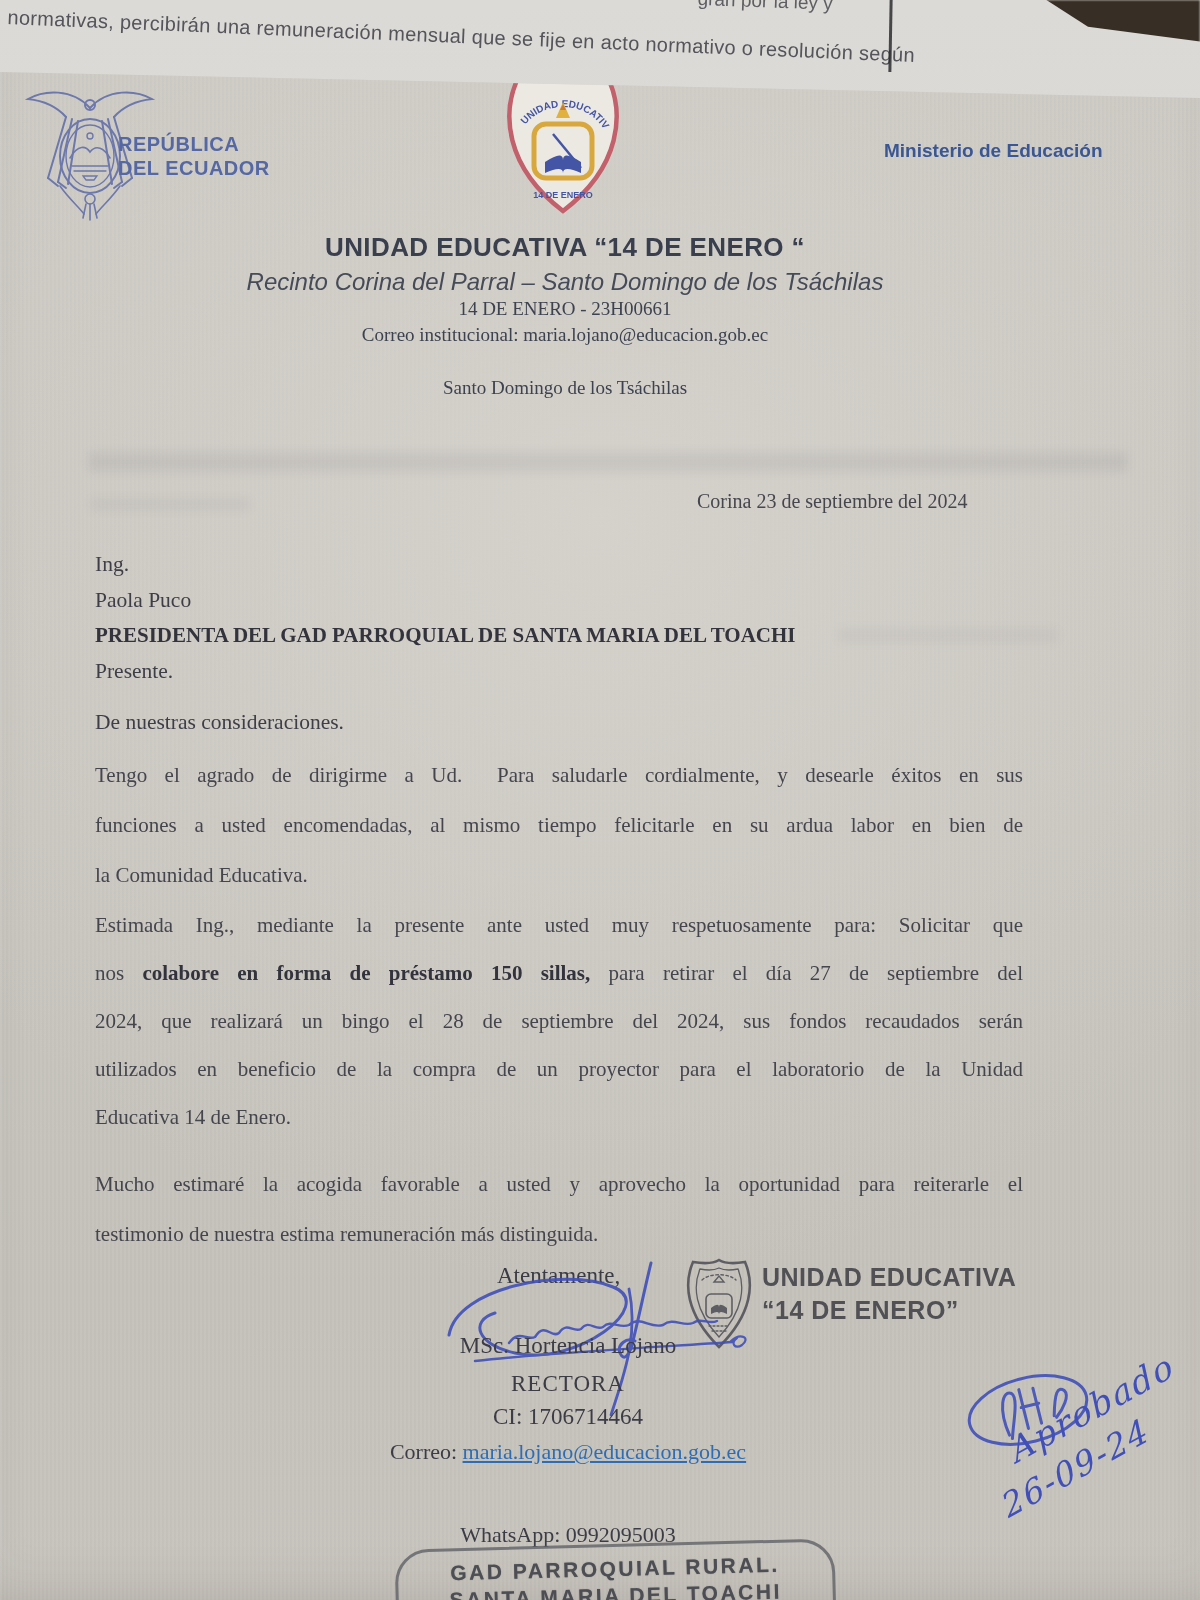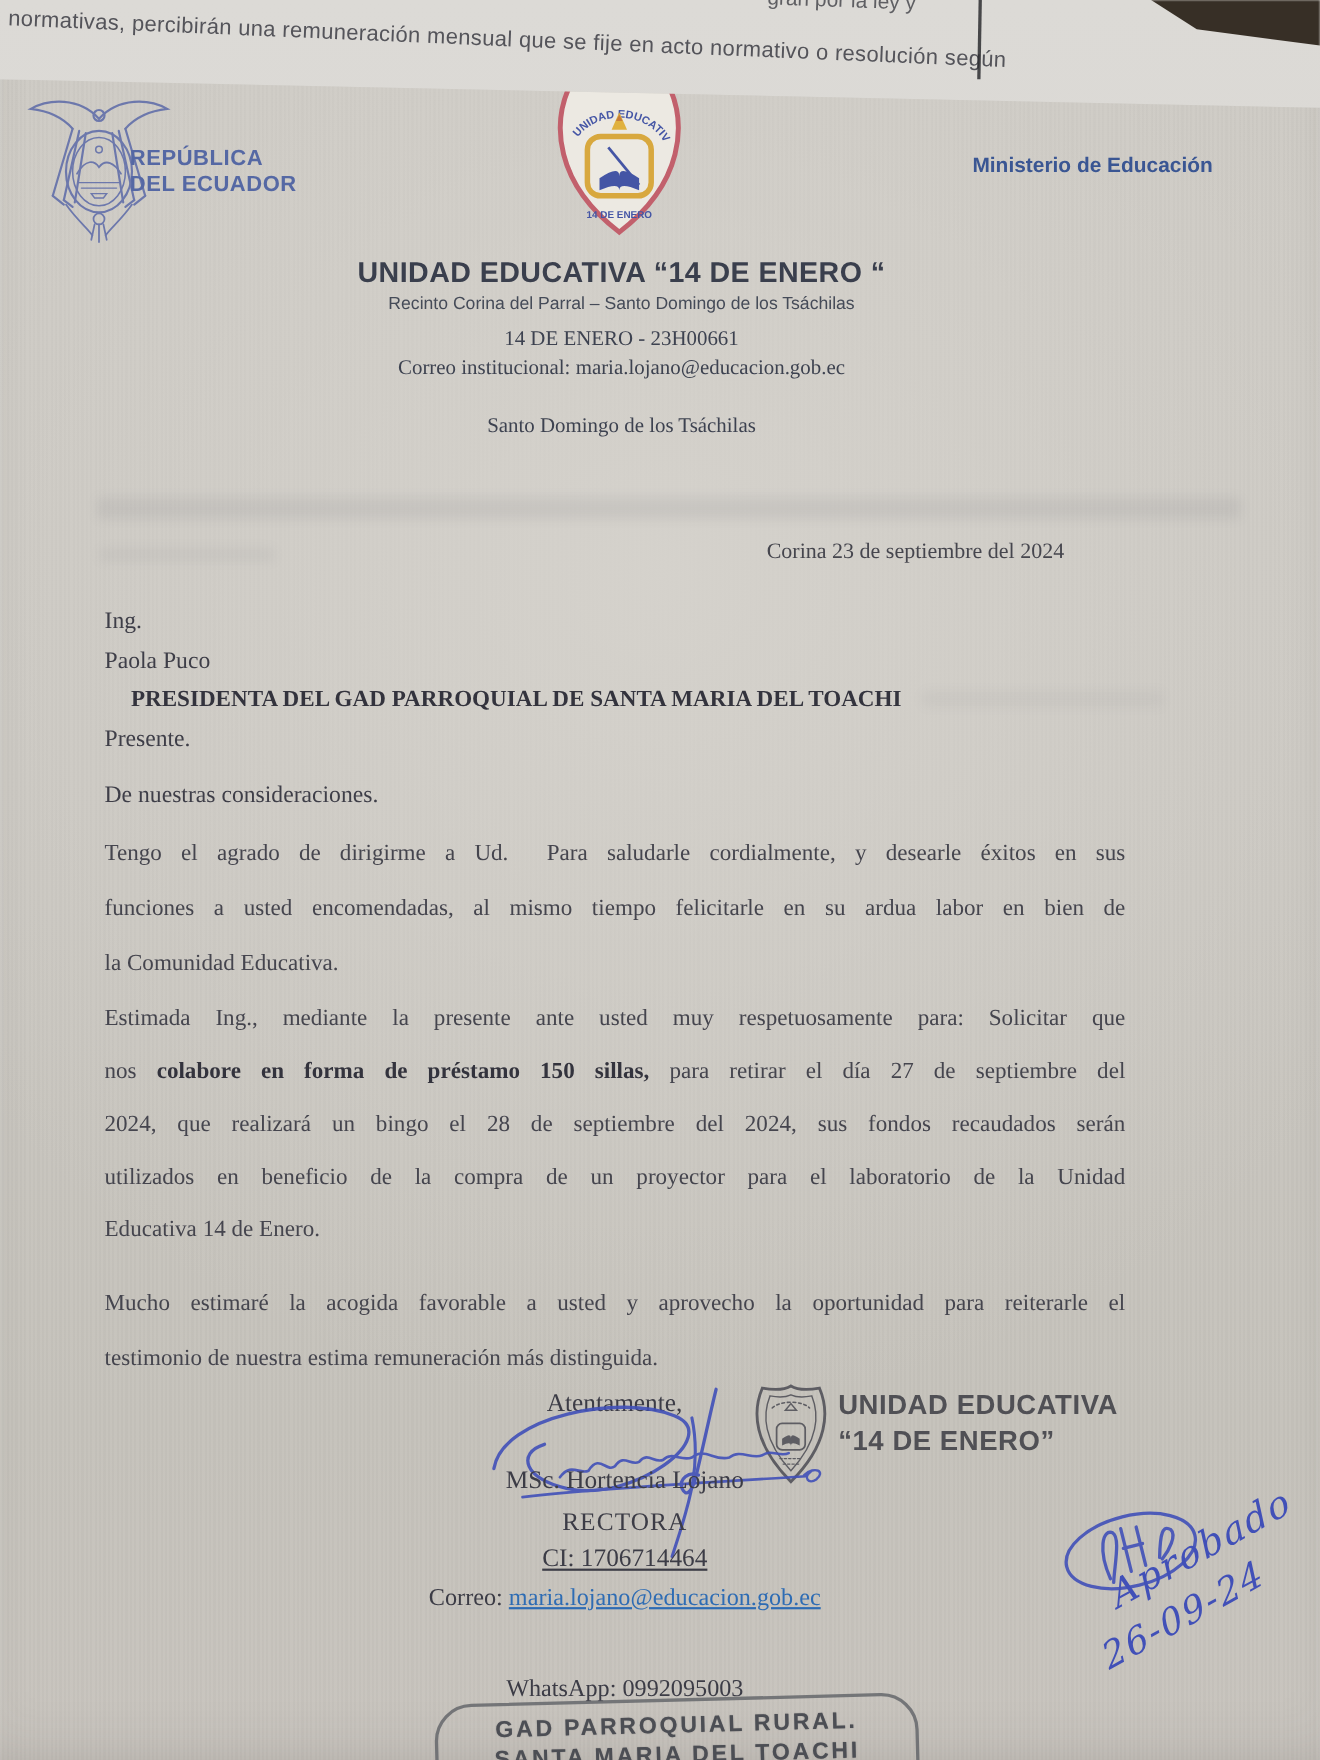--- a/index.html
+++ b/index.html
@@ -25,42 +25,42 @@
            linear-gradient(180deg,#cdcac4 0%,#cac7c1 42%,#c5c2bb 80%,#c8c4be 100%);
          box-shadow:inset 0 8px 10px -6px rgba(255,255,255,.75), inset 0 -30px 60px -40px rgba(70,65,58,.25);}
   .ghost{background:#666670;filter:blur(5px);border-radius:4px;}
 
   
   .republic{left:118px;top:72px;font-weight:bold;font-size:20px;line-height:24px;color:#5568a4;letter-spacing:.5px;}
   .ministry{left:884px;top:80px;font-weight:bold;font-size:19px;color:#3a5693;}
   .center-col{left:0;width:1130px;text-align:center;}
   .center-col2{left:0;width:1136px;text-align:center;color:#3c3c46;}
   .school-title{top:172px;font-weight:bold;font-size:26px;color:#3a3f4d;letter-spacing:.4px;font-family:"Liberation Sans",sans-serif;}
-  .school-l1{top:208px;font-size:16px;color:#454b58;font-family:"Liberation Sans",sans-serif;}
+  .school-l1{top:208px;font-size:24px;color:#454b58;font-family:"Liberation Sans",sans-serif;font-style:italic;}
   .school-l2{top:238px;font-size:19px;color:#3d4250;}
   .school-l3{top:264px;font-size:19px;color:#3d4250;}
   .school-l4{top:290px;font-size:20px;color:#3d4250;}
   .school-l5{top:317px;font-size:19px;color:#3d4250;}
 
   
   .dateline{left:697px;top:430px;width:330px;font-size:20px;color:#46464e;font-family:Liberation Serif, serif;}
   .addr{left:95px;font-size:21.5px;color:#3e3e48;}
   .addr-bold{font-weight:bold;color:#33333d;font-size:21px;}
   .salutation{left:95px;top:650px;font-size:21.5px;color:#3e3e48;}
   .para{left:95px;width:928px;font-size:21px;color:#45454e;}
   .pline{text-align:justify;text-align-last:justify;height:50px;}
   .pline2{text-align:justify;text-align-last:justify;height:48px;}
   .pl-last{text-align-last:left;}
   .b{font-weight:bold;color:#33333d;}
   .closing{left:497px;top:1203px;font-size:23px;color:#3c3c46;}
 
   
   .sig-name{top:1273px;font-size:23px;}
   .sig-role{top:1311px;font-size:23px;letter-spacing:1px;}
-  .sig-ci{top:1344px;font-size:23px;text-decoration:underline;}
+  .sig-ci{top:1344px;font-size:23px;}
   .sig-mail{top:1379px;font-size:22px;}
   .sig-wa{top:1414px;font-size:22px;margin-top:48px;}
   .maillink{color:#2e6cb4;text-decoration:underline;}
   .stamp-text{left:762px;font-weight:bold;font-size:25px;color:#47474d;opacity:.92;letter-spacing:.5px;font-family:"Liberation Sans",sans-serif;white-space:nowrap;}
   .gad-stamp{left:396px;top:1484px;width:434px;height:120px;border:3px solid rgba(95,97,103,.8);
              border-radius:34px;transform:rotate(-1.5deg);text-align:center;
              font-family:"Liberation Sans",sans-serif;font-weight:bold;color:#4c4e54;
              letter-spacing:2.5px;font-size:21px;text-shadow:0 0 1px rgba(76,78,84,.55);}
   .gad-l1{margin-top:10px;}
   .gad-l2{margin-top:3px;}
@@ -131,21 +131,21 @@
     <div class="abs center-col school-l5">Santo Domingo de los Tsáchilas</div>
 
     <div class="abs ghost" style="left:88px;top:392px;width:1040px;height:20px;opacity:.10"></div>
     <div class="abs ghost" style="left:90px;top:438px;width:160px;height:13px;opacity:.07"></div>
     <div class="abs ghost" style="left:838px;top:568px;width:220px;height:15px;opacity:.06"></div>
 
     <div class="abs dateline">Corina 23 de septiembre del 2024</div>
 
     <div class="abs addr" style="top:492px;">Ing.</div>
     <div class="abs addr" style="top:528px;">Paola Puco</div>
-    <div class="abs addr addr-bold" style="top:563px;margin-left:24px;">PRESIDENTA DEL GAD PARROQUIAL DE SANTA MARIA DEL TOACHI</div>
+    <div class="abs addr addr-bold" style="top:563px;">PRESIDENTA DEL GAD PARROQUIAL DE SANTA MARIA DEL TOACHI</div>
     <div class="abs addr" style="top:599px;">Presente.</div>
 
     <div class="abs salutation">De nuestras consideraciones.</div>
 
     <div class="abs para" style="top:703px;">
       <div class="pline">Tengo el agrado de dirigirme a Ud.&nbsp; Para saludarle cordialmente, y desearle éxitos en sus</div>
       <div class="pline">funciones a usted encomendadas, al mismo tiempo felicitarle en su ardua labor en bien de</div>
       <div class="pline pl-last">la Comunidad Educativa.</div>
     </div>
 

